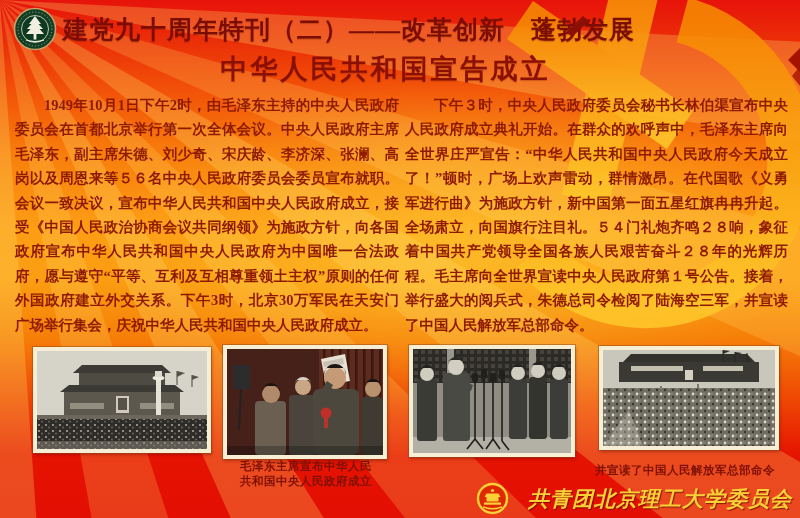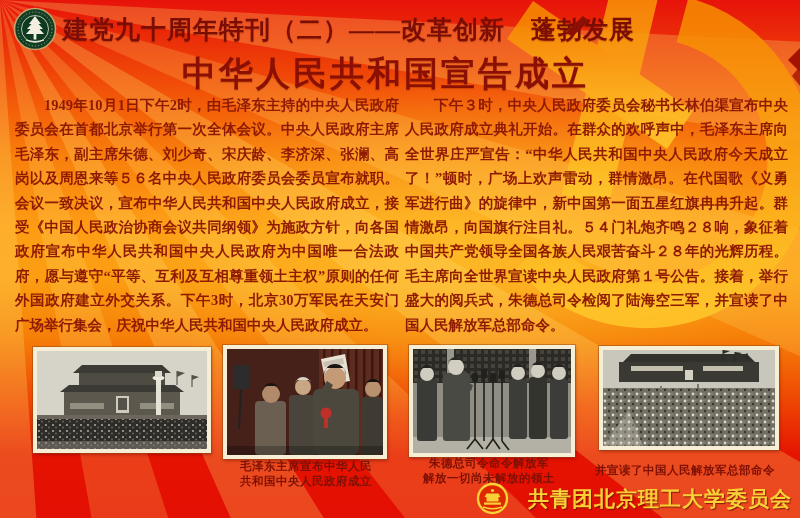--- a/index.html
+++ b/index.html
@@ -16,21 +16,21 @@
   #rays{left:0;top:0;width:1000px;height:1000px;opacity:.30;}
   #emblem-watermark{left:440px;top:-40px;width:360px;height:400px;opacity:.88;}
   
   #header-logo{position:absolute;left:13px;top:7px;width:44px;height:44px;}
   #page-title{
     position:absolute;left:63px;top:13px;width:700px;
     font-size:25px;font-weight:bold;color:#7c0d04;letter-spacing:1px;
     text-shadow:0 1px 1px rgba(120,30,0,.35);white-space:nowrap;}
   #page-subtitle{
     position:absolute;left:0;top:51px;width:771px;text-align:center;
-    font-size:34px;font-weight:bold;color:#8b1003;letter-spacing:3px;
+    font-size:27px;font-weight:bold;color:#8b1003;letter-spacing:3px;
     text-shadow:0 1px 1px rgba(120,30,0,.3);}
   #title-flourish{position:absolute;left:566px;top:16px;width:24px;height:24px;}
   #edge-ornament{position:absolute;left:784px;top:48px;width:16px;height:42px;}
   
   .col{
     position:absolute;top:93px;font-size:14.5px;line-height:24.4px;
     color:#8f1a02;text-align:justify;text-indent:2em;font-weight:600;}
   #col-left{left:15px;width:384px;}
   #col-right{left:405px;width:383px;}
   
@@ -43,21 +43,21 @@
   #frame-3{left:409px;top:345px;}
   #frame-4{left:599px;top:346px;}
   .caption{
     position:absolute;color:#7c1004;font-size:11.5px;font-weight:bold;
     text-align:center;line-height:14.5px;letter-spacing:.5px;}
   #caption-1{left:33px;top:465px;width:178px;}
   #caption-2{left:223px;top:459px;width:166px;}
   #caption-3{left:403px;top:456px;width:172px;}
   #caption-4{left:578px;top:463px;width:214px;}
   
-  #footer{position:absolute;right:8px;bottom:3px;display:flex;align-items:center;gap:19px;}
+  #footer{position:absolute;right:8px;bottom:3px;display:flex;align-items:center;gap:19px;font-style:italic;}
   #footer-logo{width:33px;height:33px;}
   #footer-org{
     font-size:21px;font-weight:bold;color:#f9d035;letter-spacing:1px;
     text-shadow:1px 1px 1px rgba(110,10,0,.75);white-space:nowrap;}
 </style>
 </head>
 <body>
 
 <div id="canvas">
 
@@ -103,21 +103,21 @@
   </svg>
 
   <div id="page-subtitle">中华人民共和国宣告成立</div>
 
   <svg id="edge-ornament" viewBox="0 0 16 42">
     <polygon points="16,0 4,12 16,24" fill="#a51200"></polygon>
     <polygon points="16,18 8,28 16,38" fill="#a51200" opacity=".8"></polygon>
   </svg>
 
   <div id="col-left" class="col">1949年10月1日下午2时，由毛泽东主持的中央人民政府委员会在首都北京举行第一次全体会议。中央人民政府主席毛泽东，副主席朱德、刘少奇、宋庆龄、李济深、张澜、高岗以及周恩来等５６名中央人民政府委员会委员宣布就职。会议一致决议，宣布中华人民共和国中央人民政府成立，接受《中国人民政治协商会议共同纲领》为施政方针，向各国政府宣布中华人民共和国中央人民政府为中国唯一合法政府，愿与遵守“平等、互利及互相尊重领土主权”原则的任何外国政府建立外交关系。下午3时，北京30万军民在天安门广场举行集会，庆祝中华人民共和国中央人民政府成立。</div>
-  <div id="col-right" class="col">下午３时，中央人民政府委员会秘书长林伯渠宣布中央人民政府成立典礼开始。在群众的欢呼声中，毛泽东主席向全世界庄严宣告：“中华人民共和国中央人民政府今天成立了！”顿时，广场上欢声雷动，群情激昂。在代国歌《义勇军进行曲》的旋律中，新中国第一面五星红旗冉冉升起。群情激昂，向国旗行注目礼。５４门礼炮齐鸣２８响，象征着中国共产党领导全国各族人民艰苦奋斗２８年的光辉历程。毛主席向全世界宣读中央人民政府第１号公告。接着，举行盛大的阅兵式，朱德总司令检阅了陆海空三军，并宣读了中国人民解放军总部命令。</div>
+  <div id="col-right" class="col">下午３时，中央人民政府委员会秘书长林伯渠宣布中央人民政府成立典礼开始。在群众的欢呼声中，毛泽东主席向全世界庄严宣告：“中华人民共和国中央人民政府今天成立了！”顿时，广场上欢声雷动，群情激昂。在代国歌《义勇军进行曲》为施政方针，新中国第一面五星红旗冉冉升起。全场肃立，向国旗行注目礼。５４门礼炮齐鸣２８响，象征着中国共产党领导全国各族人民艰苦奋斗２８年的光辉历程。毛主席向全世界宣读中央人民政府第１号公告。接着，举行盛大的阅兵式，朱德总司令检阅了陆海空三军，并宣读了中国人民解放军总部命令。</div>
 
   <div id="frame-1" class="photo-frame">
     <svg width="170" height="98" viewBox="0 0 170 98">
       <defs>
         <pattern id="p1crowd" width="7" height="6" patternUnits="userSpaceOnUse">
           <rect width="7" height="6" fill="#2e2c28"></rect>
           <circle cx="2" cy="2" r="1.1" fill="#a9a499"></circle>
           <circle cx="5" cy="4.5" r=".9" fill="#6f6a60"></circle>
         </pattern>
       </defs>
@@ -256,24 +256,20 @@
       <polygon points="132,2 139,3 132,6" fill="#2f2d28"></polygon>
       <rect x="0" y="38" width="172" height="58" fill="url(#p4crowd)"></rect>
       <polygon points="0,96 26,60 40,96" fill="#d9d5c7" opacity=".35"></polygon>
     </svg>
   </div>
 
   <div id="caption-2" class="caption">
     <div>毛泽东主席宣布中华人民</div>
     <div>共和国中央人民政府成立</div>
   </div>
-  <div id="caption-3" class="caption">
-    <div>朱德总司令命令解放军</div>
-    <div>解放一切尚未解放的领土</div>
-  </div>
   <div id="caption-4" class="caption">
     <div>并宣读了中国人民解放军总部命令</div>
   </div>
 
   <div id="footer">
     <svg id="footer-logo" viewBox="0 0 33 33">
       <circle cx="16.5" cy="16.5" r="14.5" fill="#e02800" stroke="#f9d035" stroke-width="2.4"></circle>
       <circle cx="16.5" cy="8.5" r="1.6" fill="#f9d035"></circle>
       <polygon points="8.5,15 24.5,15 22.5,11.5 10.5,11.5" fill="#f9d035"></polygon>
       <rect x="10.5" y="15" width="12" height="4.5" fill="#f9d035"></rect>

